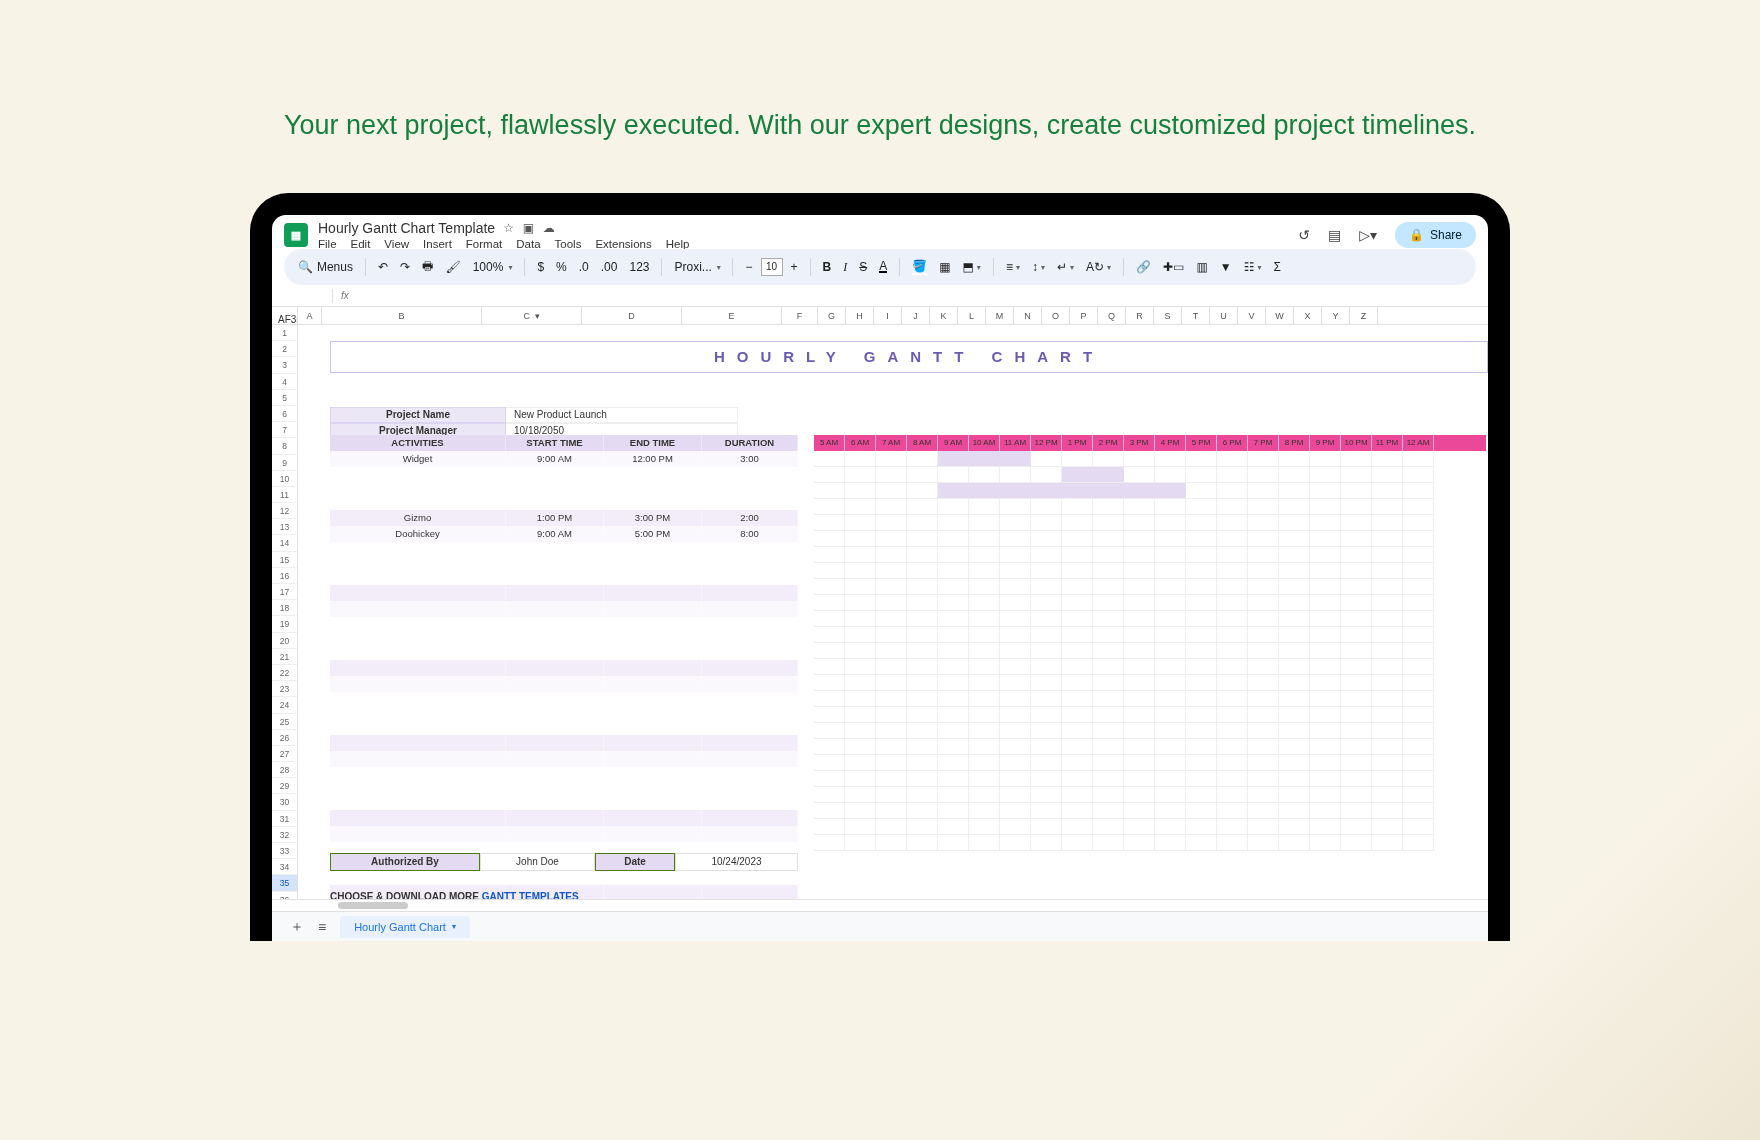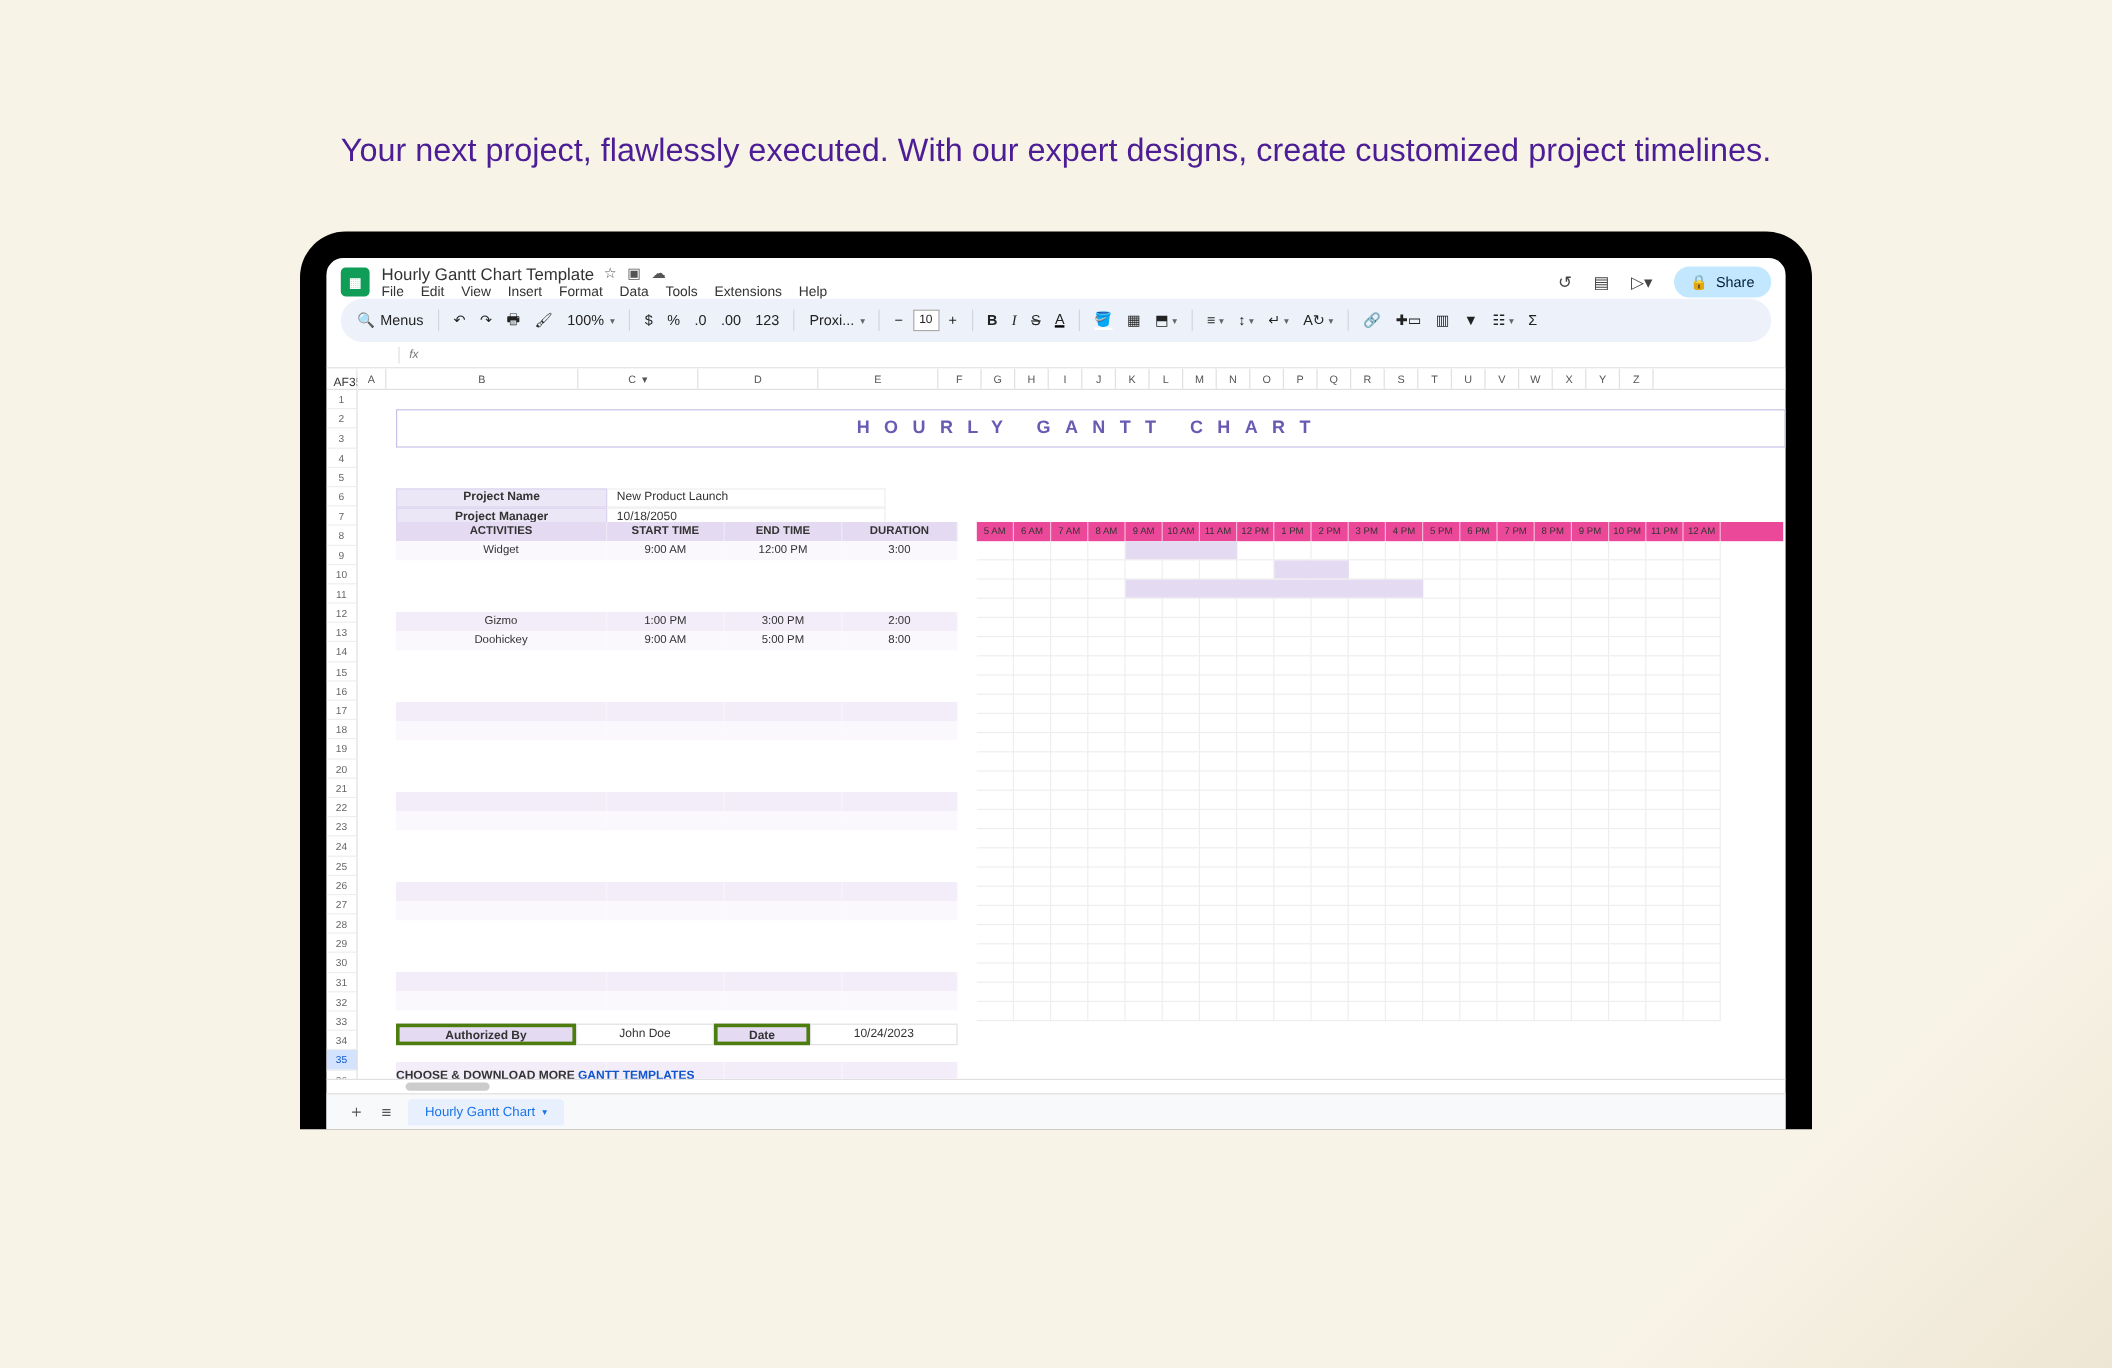--- a/index.html
+++ b/index.html
@@ -3,21 +3,21 @@
 <meta charset="utf-8">
 <style>
   * { box-sizing: border-box; margin: 0; padding: 0; }
   body {
     width: 1760px; height: 1140px;
     background: linear-gradient(135deg,#f8f3e7 0%,#f8f3e7 85%,#eee6d4 100%);
     font-family: Arial, sans-serif;
     overflow: hidden;
   }
   .hero { text-align:center; padding-top:110px; }
-  .hero .line1 { font-size:27px; color:#4c1d95; }
+  .hero .line1 { font-size:27px; color:#15803d; }
   .hero .line2 { font-size:41px; color:#e6a817; font-weight:bold; margin-top:30px; }
 
   .device {
     width:1260px; height:748px;
     margin:52px auto 0; background:#000;
     border-radius:38px 38px 0 0; padding:22px 22px 0 22px;
   }
   .screen {
     width:100%; height:100%; background:#fff;
     border-radius:14px 14px 0 0; overflow:hidden; font-size:10px; color:#333;
@@ -80,21 +80,21 @@
 
   .act-table { position:absolute; left:32px; top:110px; width:468px; }
   .act-hdr { display:flex; height:16px; background:#e4daf2; font-weight:bold; font-size:9.5px; }
   .act-hdr div, .act-row div { text-align:center; line-height:15px; border-right:1px solid rgba(255,255,255,0.4); }
   .act-row { display:flex; height:16px; font-size:9.5px; }
   .act-row.odd { background:#faf7fd; }
   .act-row.even { background:#f2edf9;margin-top:43px; }
   .c-act{width:176px} .c-st{width:98px} .c-et{width:98px} .c-du{width:96px}
 
   .auth-box { position:absolute; left:32px; top:528px; width:468px; display:flex; height:18px; }
-  .auth-box .hcell { background:#e4daf2; border:3px solid #4d7c0f; font-weight:bold; text-align:center; font-size:10px; line-height:16px; }
+  .auth-box .hcell { background:#e4daf2; border:1px solid #4d7c0f; font-weight:bold; text-align:center; font-size:10px; line-height:16px; }
   .auth-box .vcell { border:1px solid #e0e0e0; text-align:center; font-size:10px; line-height:16px; }
 
   .footer-link { position:absolute; left:32px; top:566px; font-size:10px; font-weight:bold; }
   .footer-link .blue { color:#1155cc; text-decoration:underline; }
   .footer-link2 { position:absolute; left:316px; top:580px; font-size:10px; color:#1155cc; text-decoration:underline;font-family:Liberation Mono, monospace; }
 
   .gantt { position:absolute; left:516px; top:110px; right:2px; }
   .g-hdr { display:flex; height:16px; background:#ec4899; font-size:8px; font-weight:500; }
   .g-hdr div { width:31px; text-align:center; line-height:15px; border-right:1px solid rgba(255,255,255,0.6); }
   .g-grid { position:relative; }

